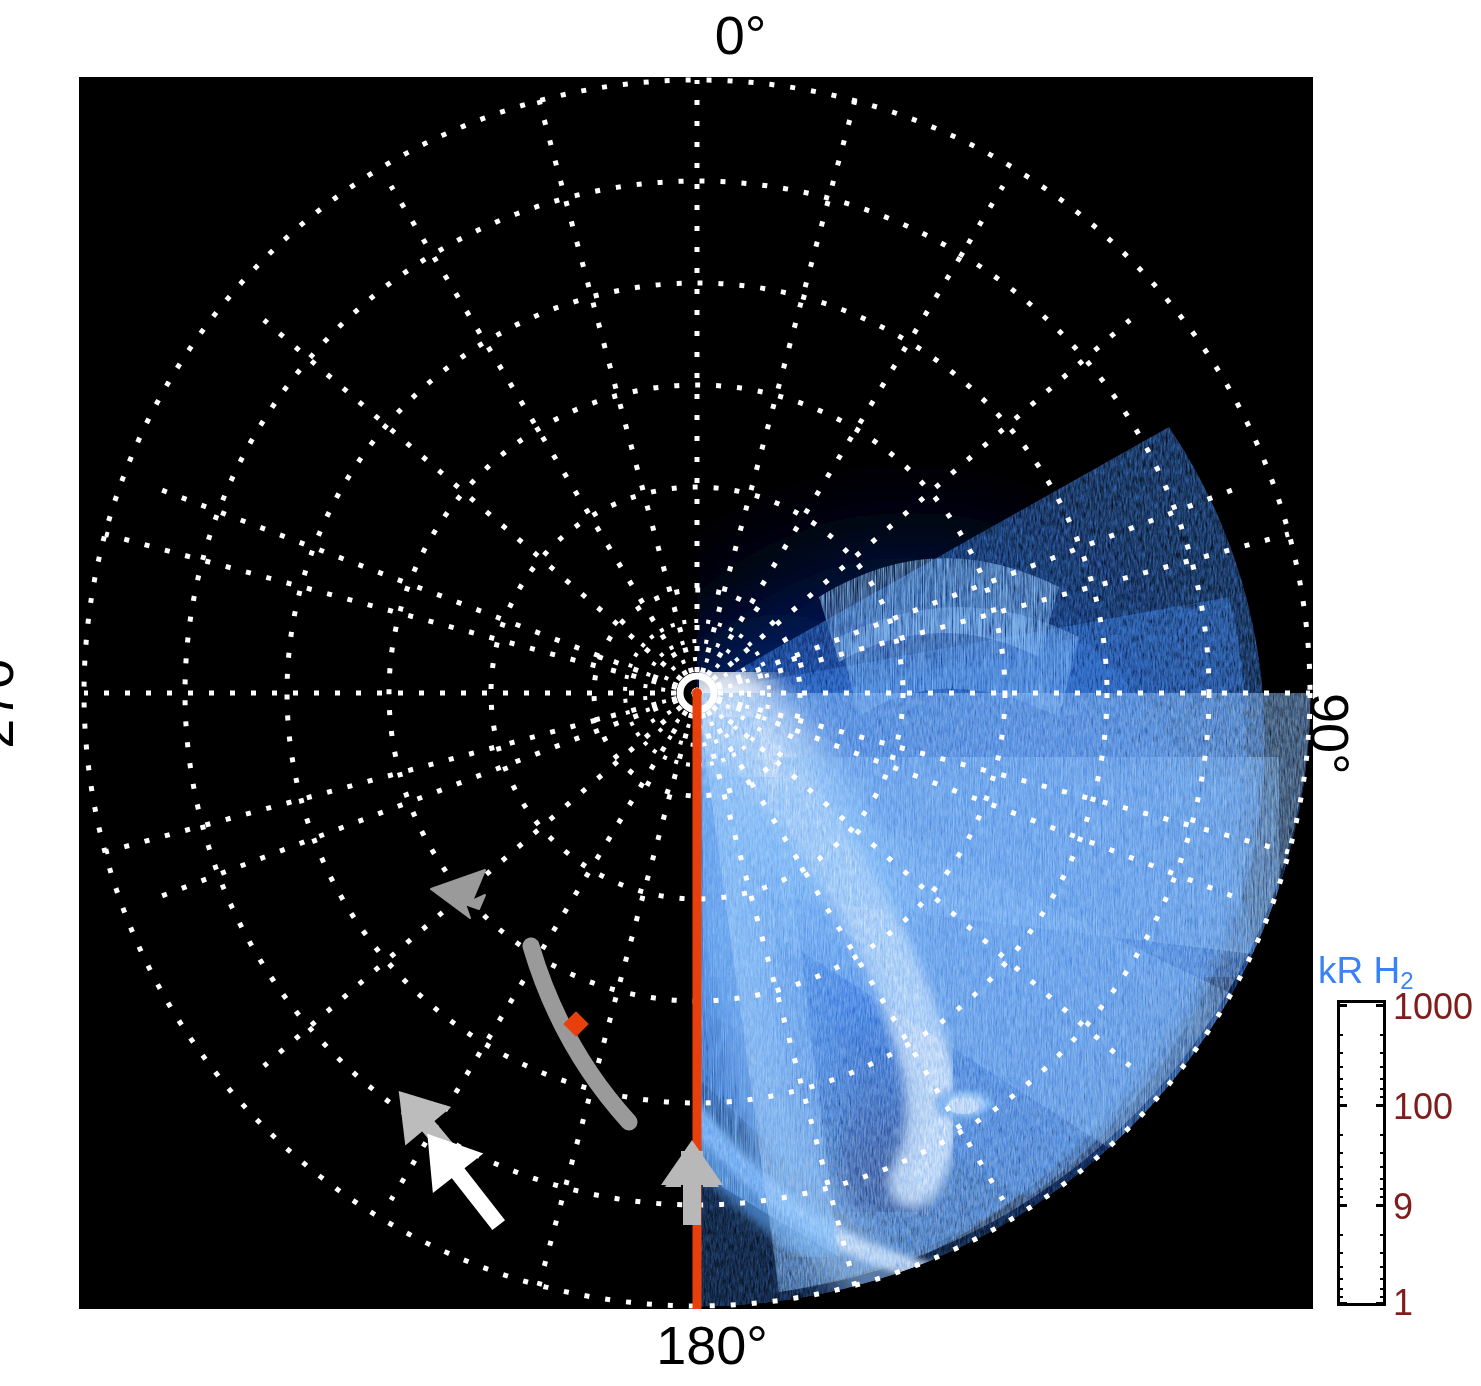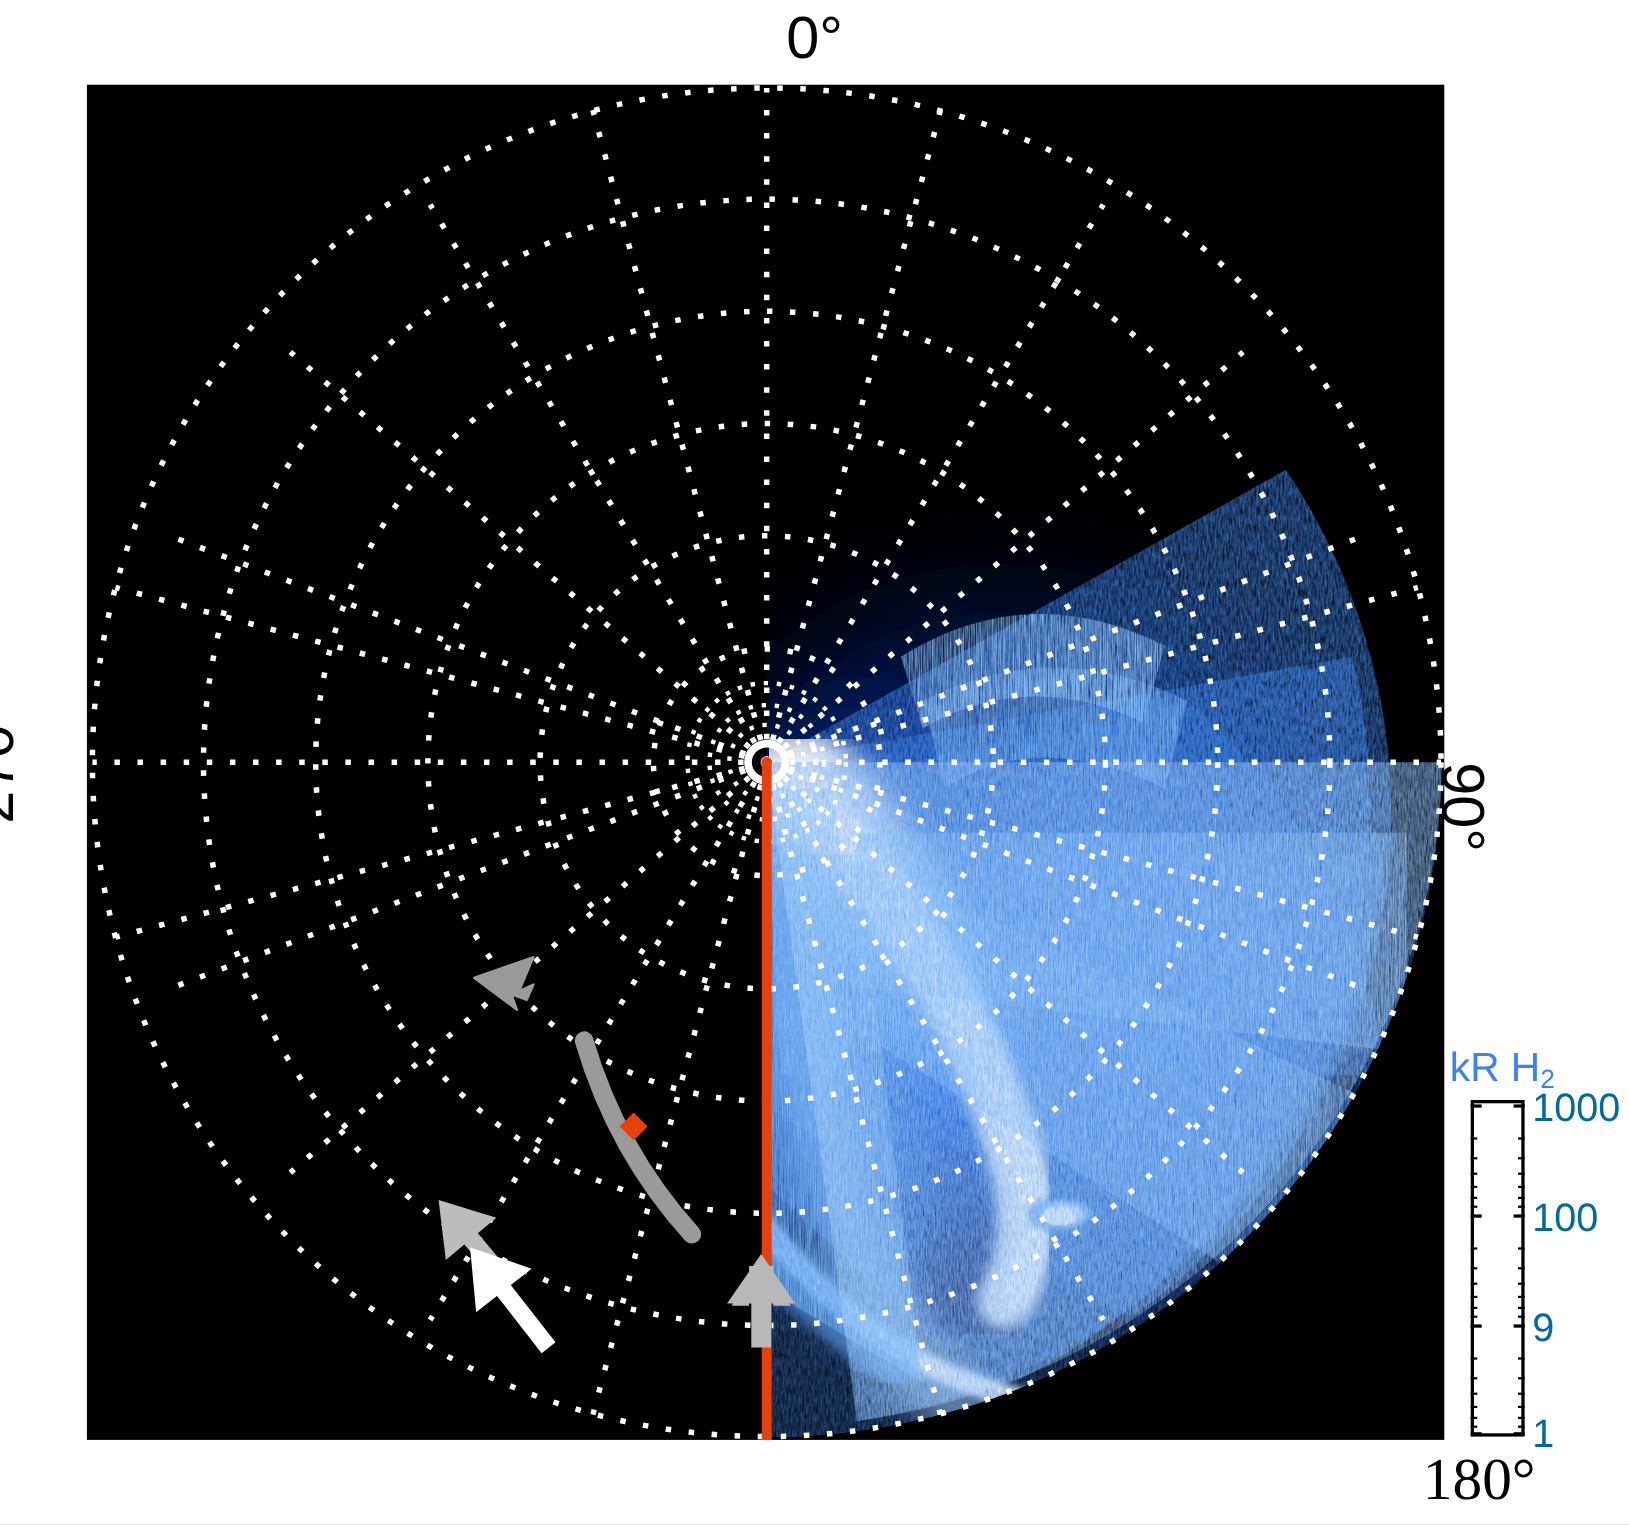--- a/index.html
+++ b/index.html
@@ -37,25 +37,24 @@
     font-family: "Liberation Sans", sans-serif;
     line-height: 1;
     white-space: nowrap;
   }
   .label-top {
     left: 0; right: 0;
     top: 8px;
     text-align: center;
   }
   .label-bottom {
-    left: 4px;
+    left: 16px;
     width: 1392px;
     top: 1318px;
-    text-align: right;
-    font-family: Liberation Serif, serif;
+    text-align: center;
   }
   .label-left {
     left: -62px;
     top: 693px;
     transform: translate(0, -50%) rotate(-90deg);
     transform-origin: center center;
   }
   .label-right {
     left: 1330px;
     top: 693px;
@@ -95,21 +94,21 @@
   }
   .cbar-title sub {
     font-size: 24px;
     vertical-align: baseline;
     position: relative;
     top: 6px;
   }
   .cbar-tick-label {
     position: absolute;
     font-size: 36px;
-    color: #0369a1;
+    color: #7f1d1d;
     left: 1393px;
     white-space: nowrap;
   }
   .cbar-tick {
     position: absolute;
     background: #000000;
     left: 1337px;
     width: 10px;
     height: 3px;
   }

